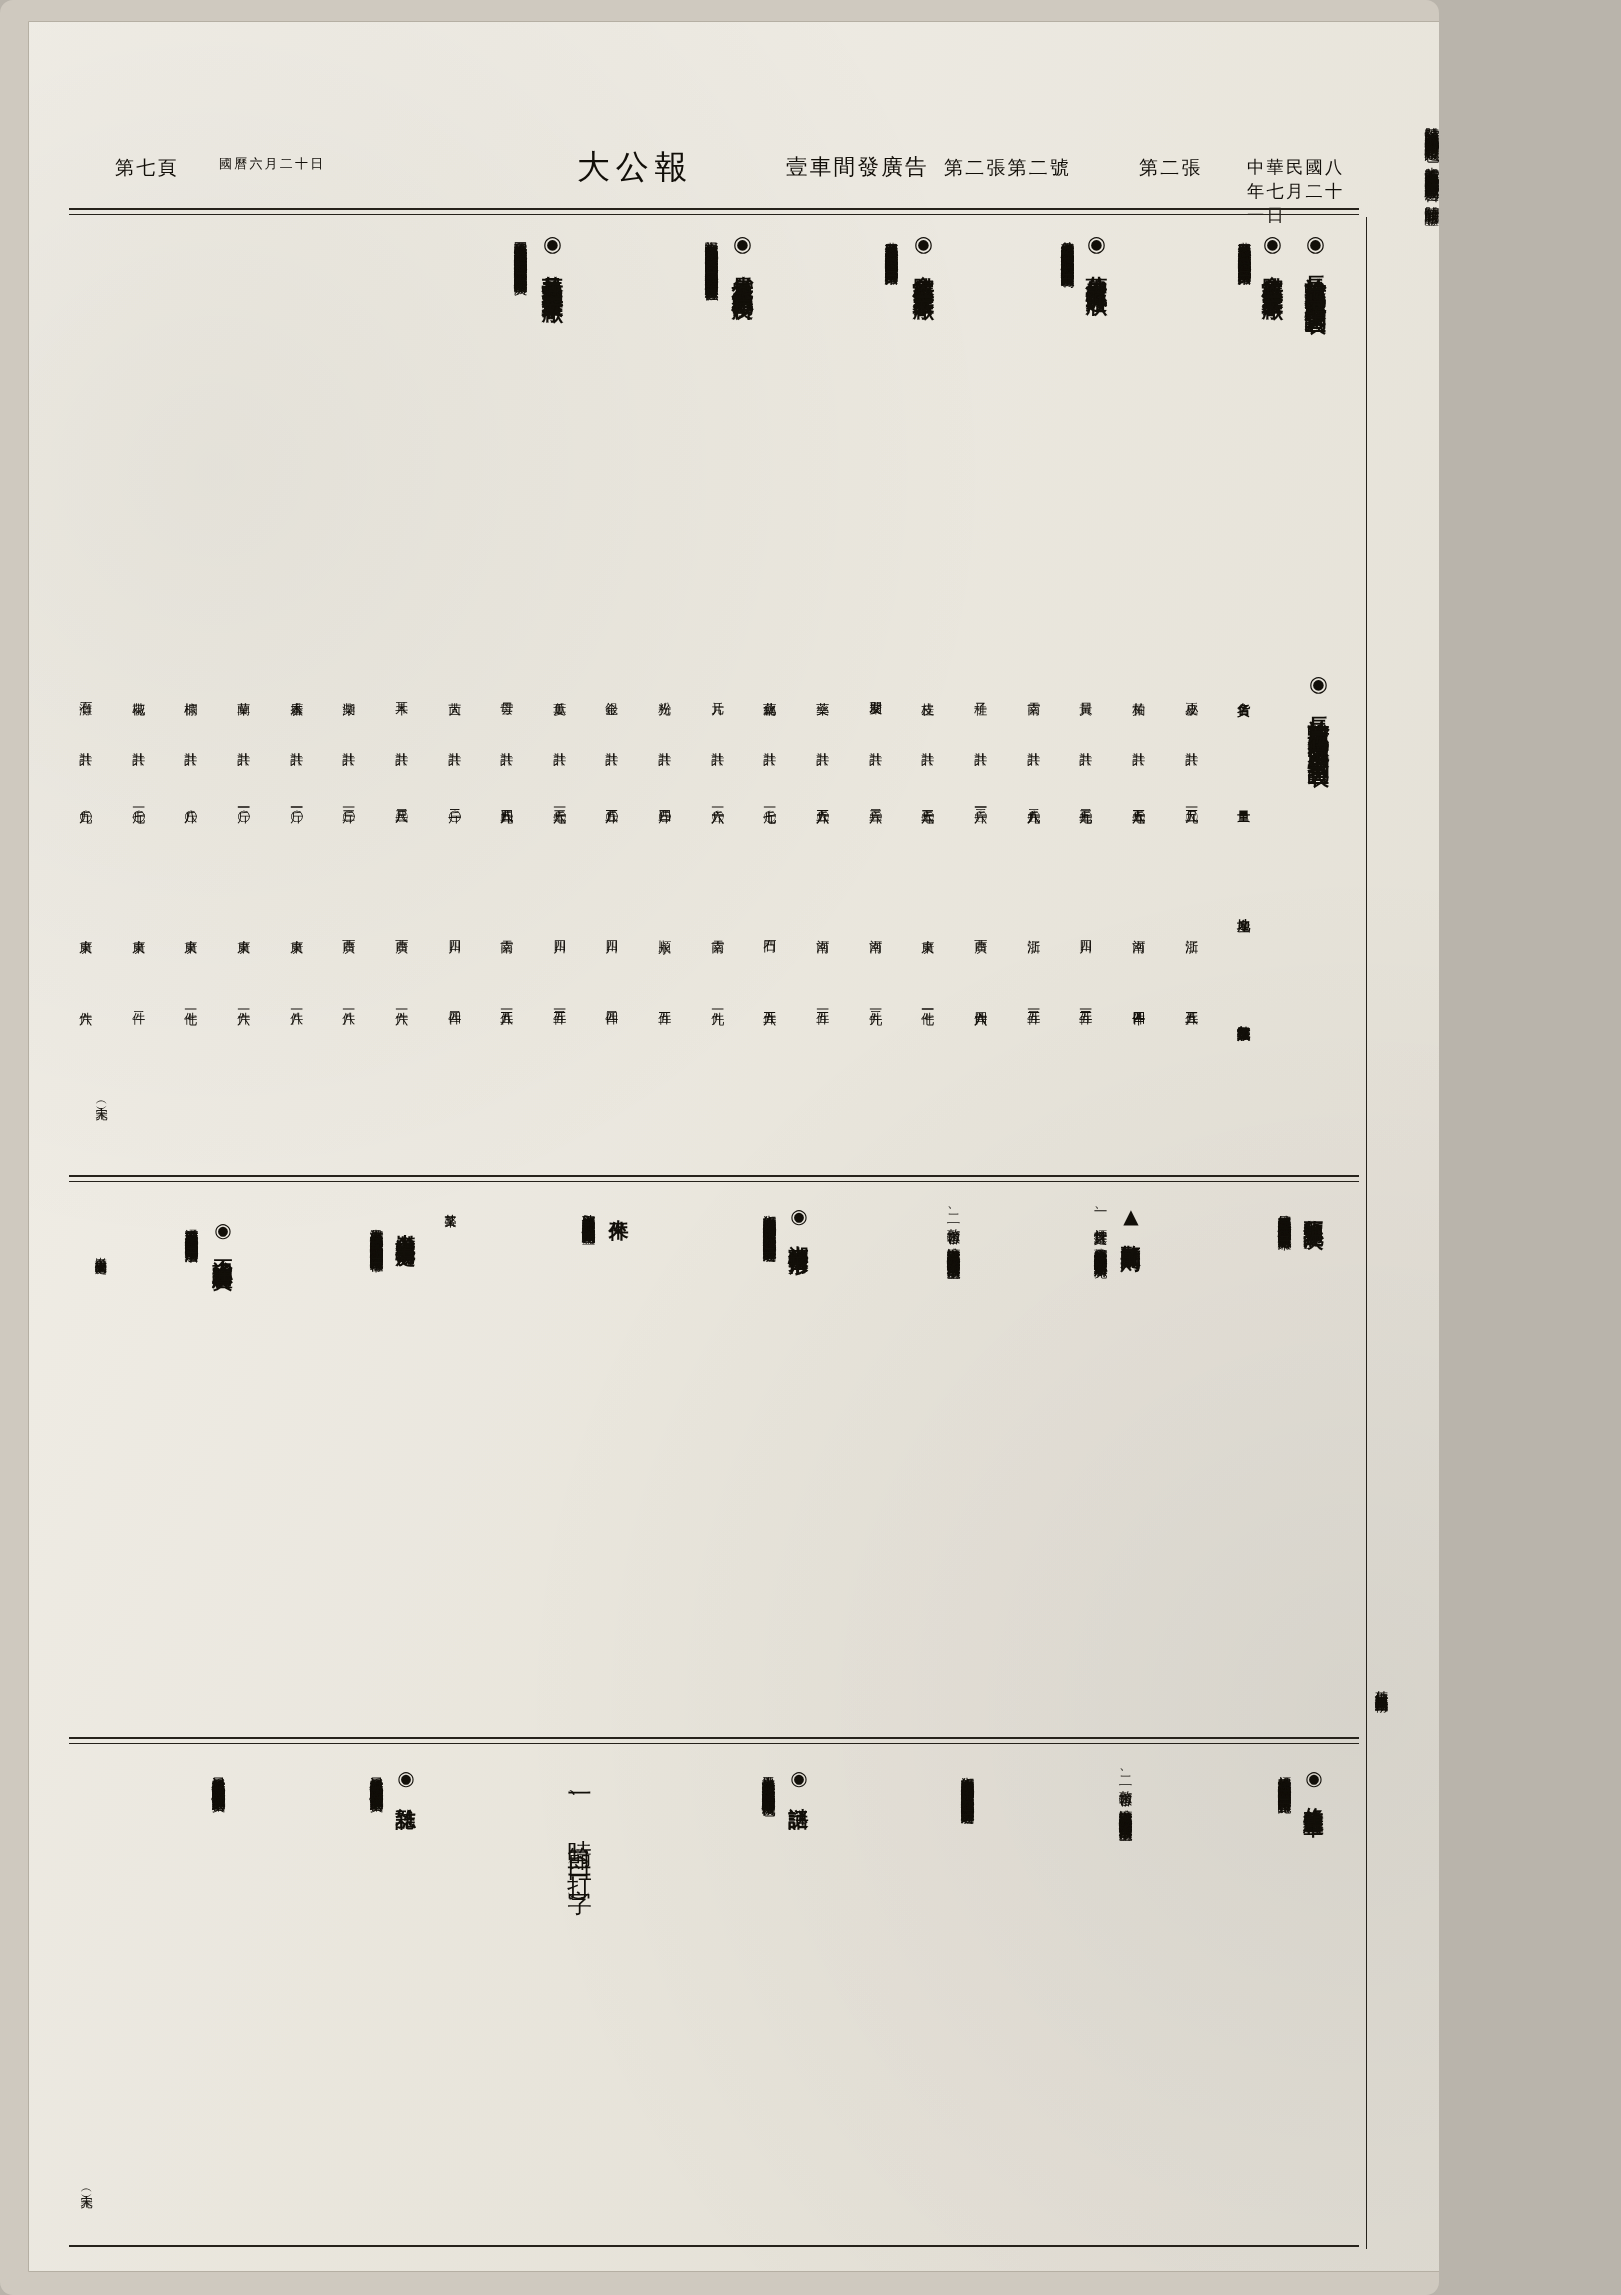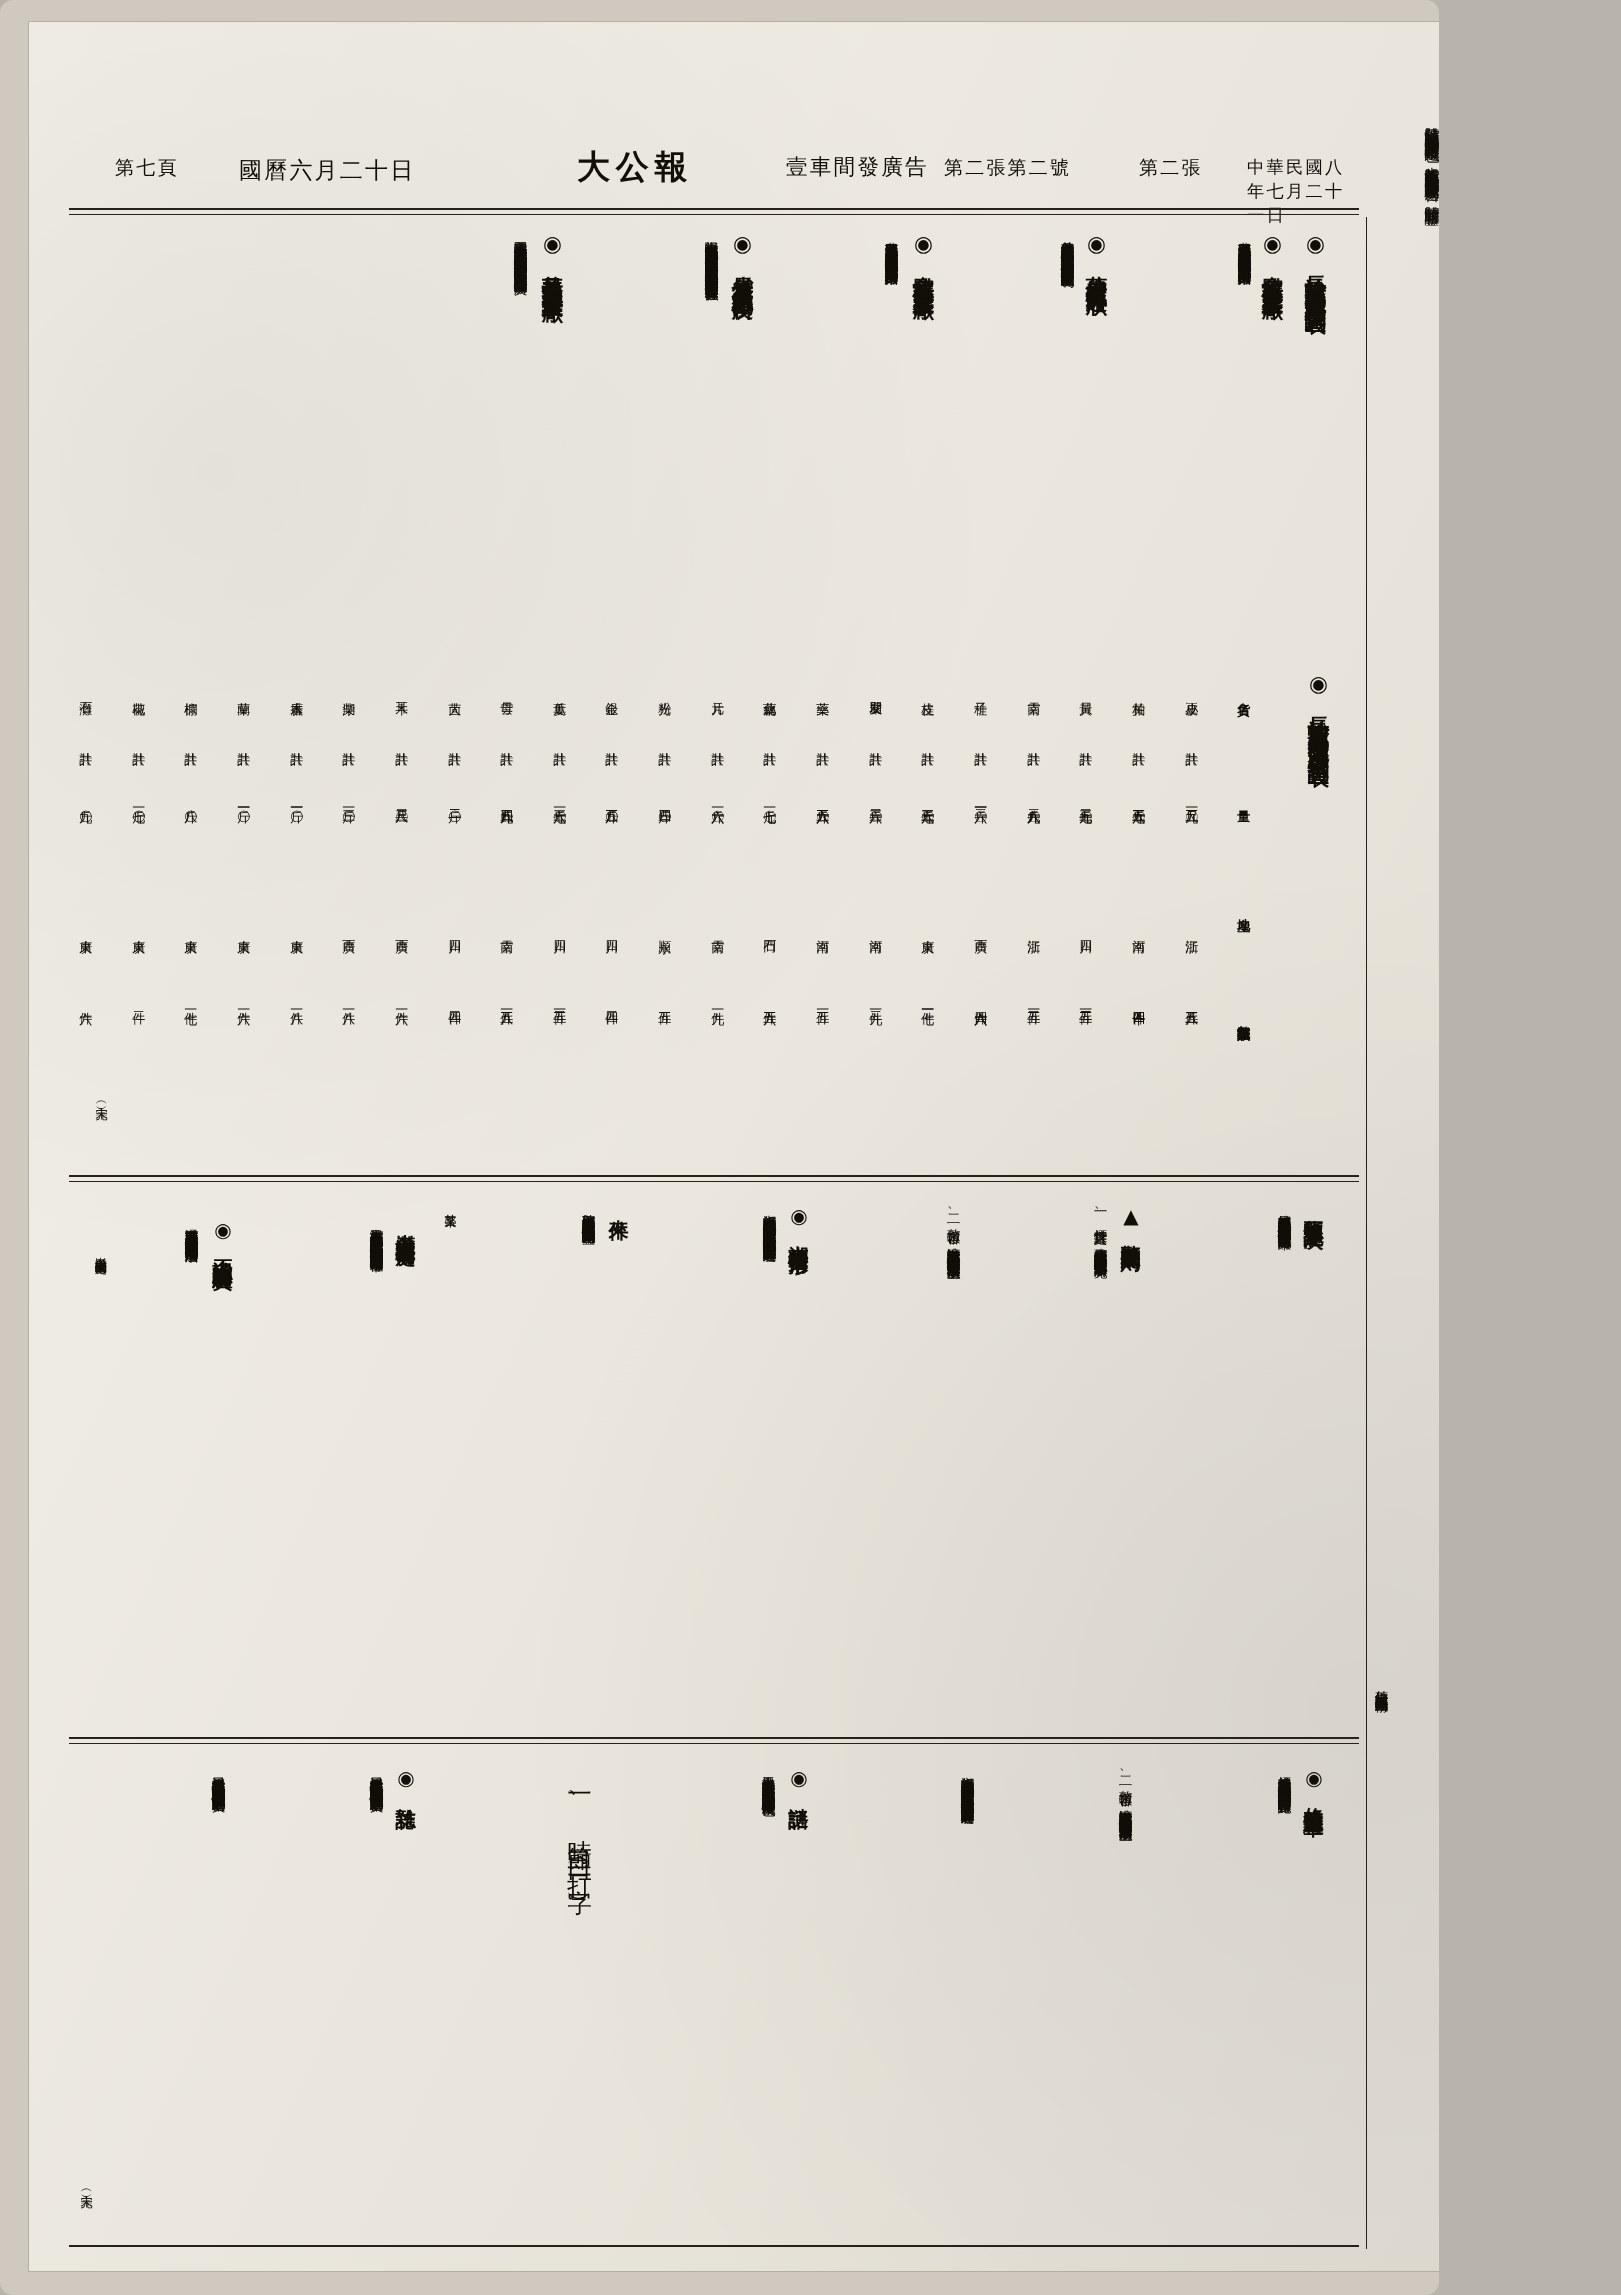--- a/index.html
+++ b/index.html
@@ -67,26 +67,26 @@
   }
   
   .header-band{
     position:absolute;left:43px;top:123px;width:1276px;height:56px;
   }
   .hb{
     position:absolute;top:0;
     writing-mode:horizontal-tb;
     font-family:"DejaVu Serif", serif;color:#17140f;
   }
-  .hb-title{left:505px;top:0px;font-size:33px;font-weight:bold;letter-spacing:5.8px;}
+  .hb-title{left:505px;top:0px;font-size:33px;font-weight:normal;letter-spacing:5.8px;}
   .hb-issue{left:872px;top:10px;font-size:19px;letter-spacing:2.2px;}
   .hb-date{left:1067px;top:10px;font-size:19px;letter-spacing:2.2px;}
   .hb-year{left:1175px;top:10px;font-size:17.3px;letter-spacing:2.2px;}
   .hb-page{left:43px;top:10px;font-size:19px;letter-spacing:2.2px;}
-  .hb-left2{left:167px;top:10px;font-size:23px;letter-spacing:2.2px;}
+  .hb-left2{left:147px;top:10px;font-size:13px;letter-spacing:2.2px;}
   .hb-num{left:714px;top:7.2px;font-size:21.6px;letter-spacing:2.2px;}
   
   .hrule{position:absolute;background:#2a2620;height:2.2px;}
   .vrule{position:absolute;background:#2a2620;width:1.4px;}
   .headline{
     font-size:21.6px;font-weight:bold;letter-spacing:2.2px;
   }
   .body{
     font-size:13.7px;line-height:1.35;letter-spacing:0.4px;
   }

